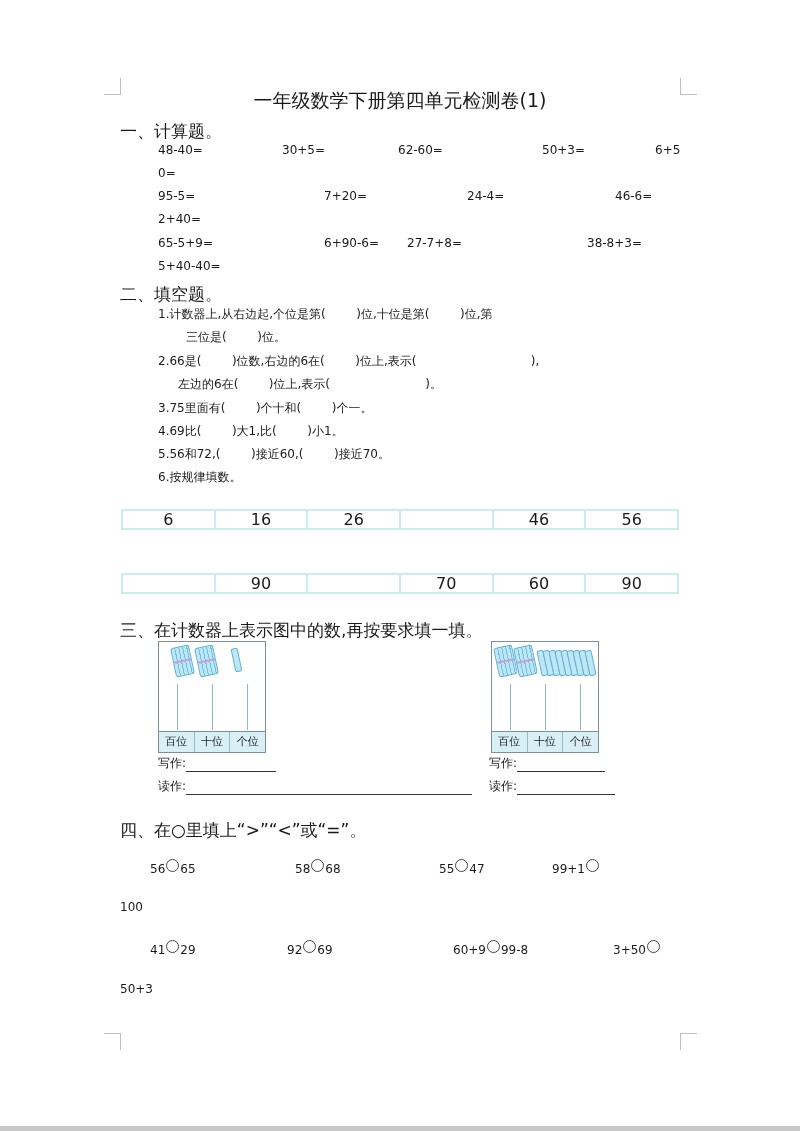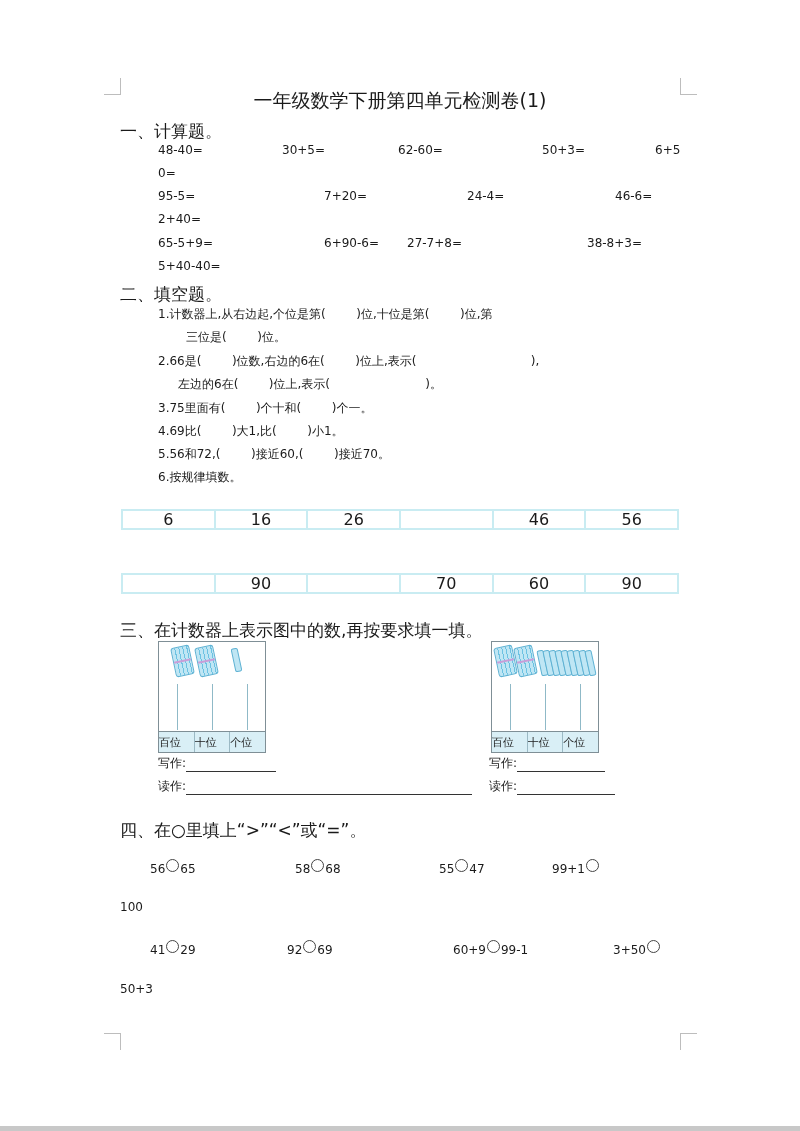--- a/index.html
+++ b/index.html
@@ -21,22 +21,22 @@
 
   table.seq { position:absolute; left:121px; width:558px; border-collapse:collapse; table-layout:fixed; }
   table.seq td {
     border:2px solid #c9ecf2; height:17px; padding:0; text-align:center; font-size:16px; line-height:17px;
   }
 
   .abacus { position:absolute; width:106px; height:110px; border:1px solid #7f8f96; background:#fff; }
   .abacus .rod { position:absolute; width:1px; background:#8fb9c7; top:42px; height:46px; }
   .abacus .labels { position:absolute; left:0; bottom:0; width:106px; height:20px; display:flex;
     background:#d9eff6; border-top:1px solid #7f8f96; }
-  .abacus .labels span { flex:1; text-align:left; font-size:11px; line-height:20px;
-    border-left:1px solid #9bb9c4; font-family:Liberation Sans, sans-serif; }
+  .abacus .labels span { flex:1; text-align:center; font-size:11px; line-height:20px;
+    border-left:1px solid #9bb9c4; font-family:Liberation Mono, monospace; }
   .abacus .labels span:first-child { border-left:none; }
   .bundle { position:absolute; border:1px solid #5fb2d3; border-radius:3px;
     background:repeating-linear-gradient(90deg,#bfe6f4 0 3px,#6cc2e2 3px 4px); transform:rotate(-12deg); }
   .stick { position:absolute; width:5px; height:42px; border:1px solid #5fb2d3; border-radius:2px;
     background:#bfe6f4; transform:rotate(-12deg); }
   .bundle .band { position:absolute; left:0; right:0; top:45%; height:2px; background:#c99ed8; }
 
   .line { display:inline-block; border-bottom:1px solid #333; vertical-align:bottom; height:16px; }
   .circ { display:inline-block; width:11px; height:11px; border:1px solid #444; border-radius:50%;
     vertical-align:1px; margin:0 1px; }
@@ -179,20 +179,20 @@
 </div>
 <div class="abs t" style="left:120px;top:900px">100</div>
 
 <div class="abs t" style="left:150px;top:940px">
   <span>41</span><span class="circ"></span><span>29</span>
 </div>
 <div class="abs t" style="left:287px;top:940px">
   <span>92</span><span class="circ"></span><span>69</span>
 </div>
 <div class="abs t" style="left:453px;top:940px">
-  <span>60+9</span><span class="circ"></span><span>99-1</span>
+  <span>60+9</span><span class="circ"></span><span>99-8</span>
 </div>
 <div class="abs t" style="left:613px;top:940px">
   <span>3+50</span><span class="circ"></span>
 </div>
 <div class="abs t" style="left:120px;top:982px">50+3</div>
 
 <div class="bottom-bar"></div>
 
 </body></html>

